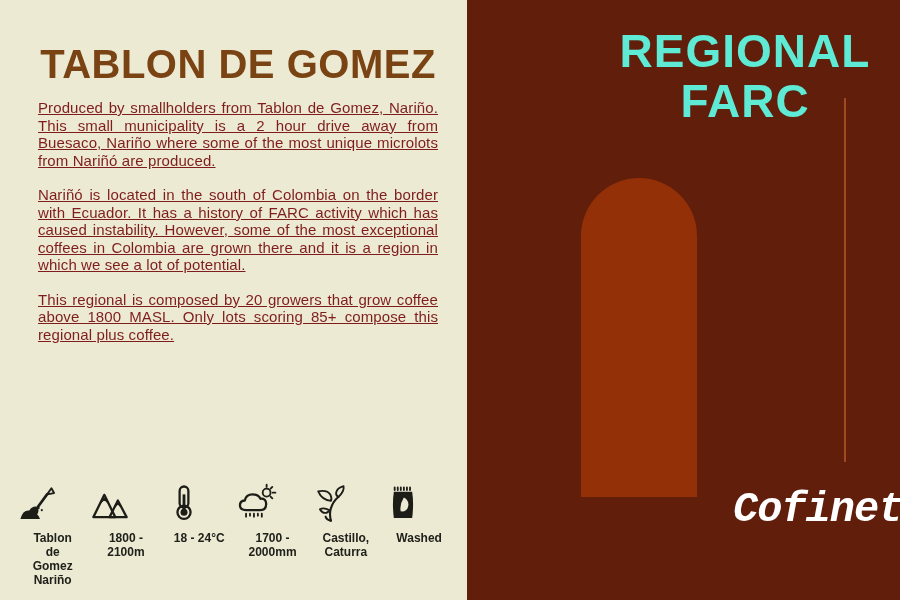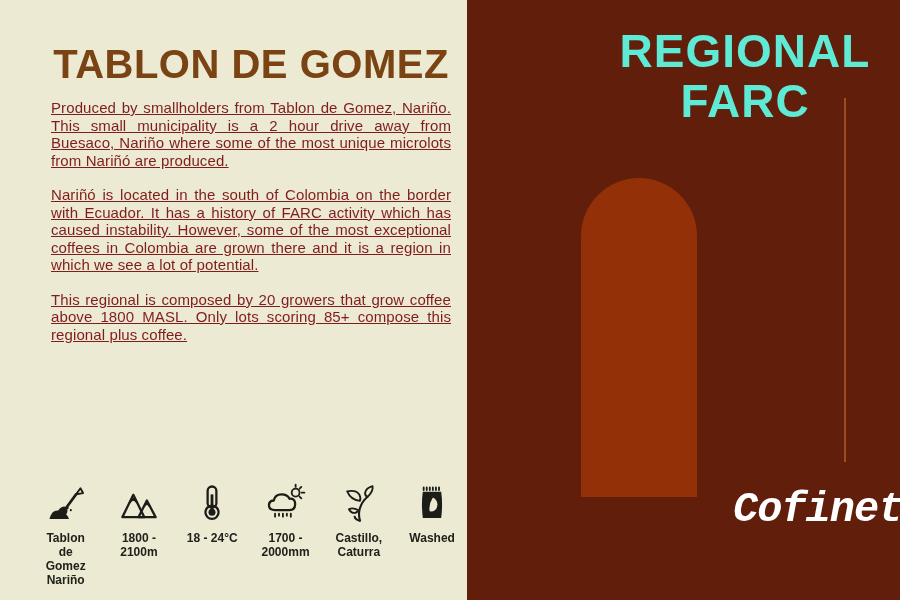--- a/index.html
+++ b/index.html
@@ -7,21 +7,21 @@
   .card {
     position: relative;
     width: 900px;
     height: 600px;
     overflow: hidden;
     background: #ECEAD3;
   }
   
   .left-panel {
     position: absolute;
-    left: 13px; top: 0;
+    left: 0; top: 0;
     width: 467px; height: 600px;
     background: #ECEAD3;
   }
   .page-title {
     margin: 0;
     position: absolute;
     left: 38px; top: 42px;
     width: 400px;
     text-align: center;
     font-size: 40px;
@@ -47,21 +47,20 @@
   .specs-row {
     position: absolute;
     left: 16px; top: 483px;
     width: 440px;
     display: flex;
   }
   .spec {
     width: 73.3px;
     display: flex;
     flex-direction: column;
-    align-items: center;
   }
   .spec svg { width: 42px; height: 42px; display: block; }
   .spec-label {
     margin-top: 6px;
     font-size: 12px;
     line-height: 14px;
     font-weight: 700;
     color: #21211C;
     text-align: center;
     white-space: pre-line;

